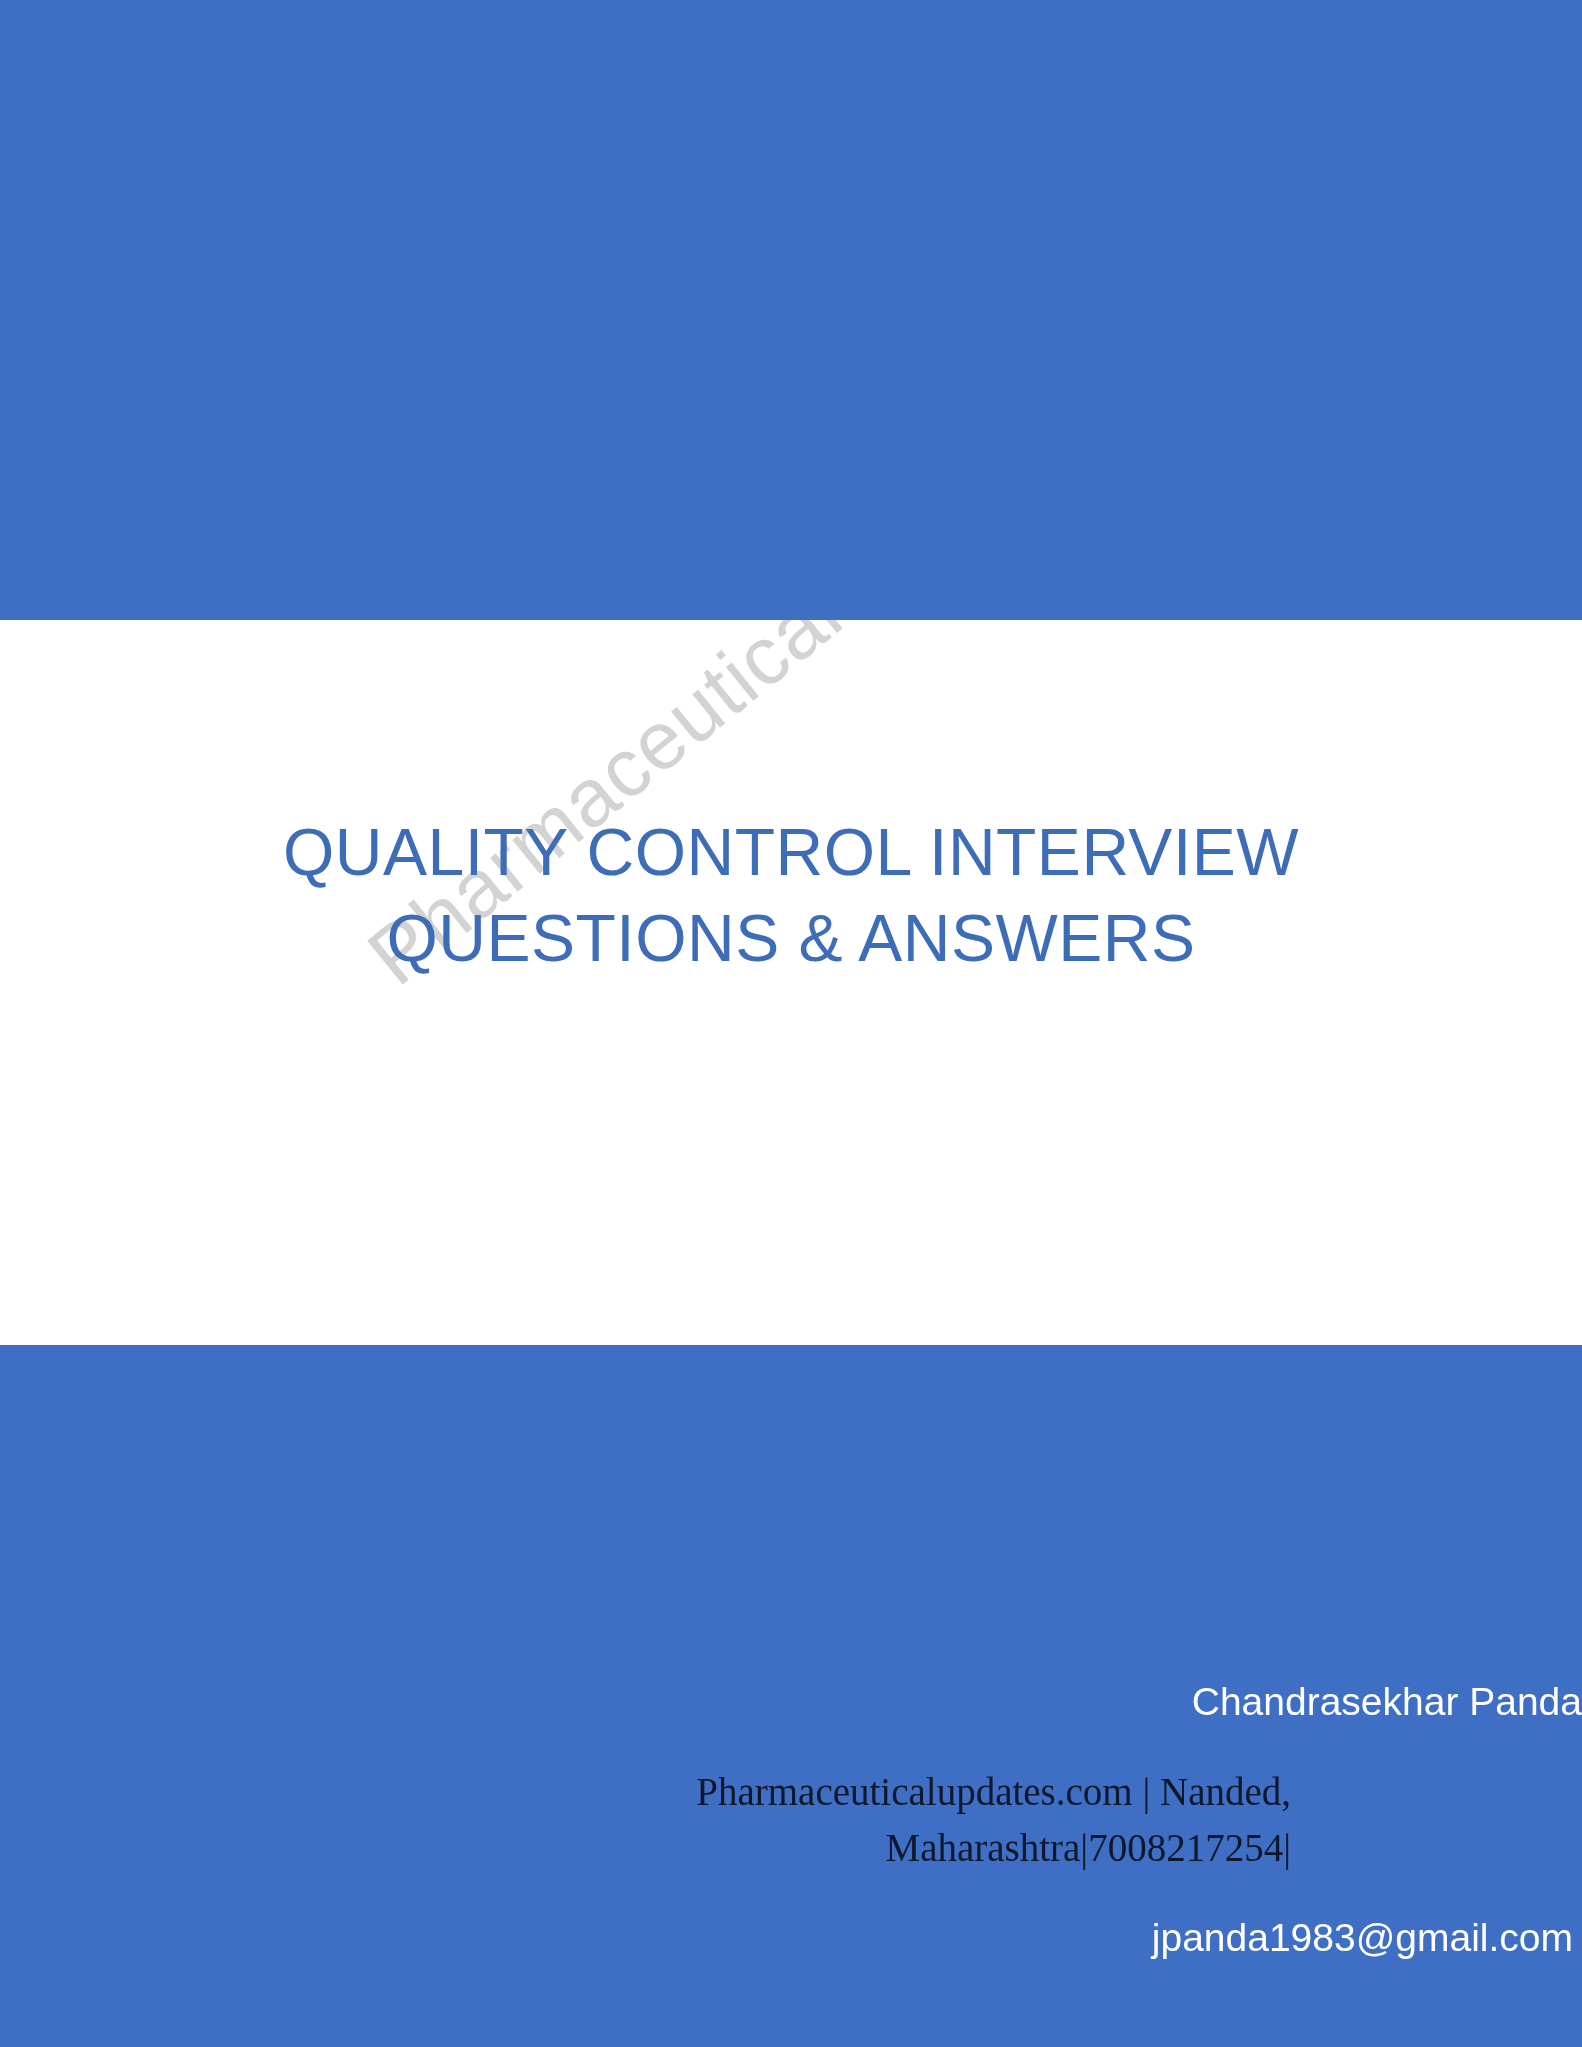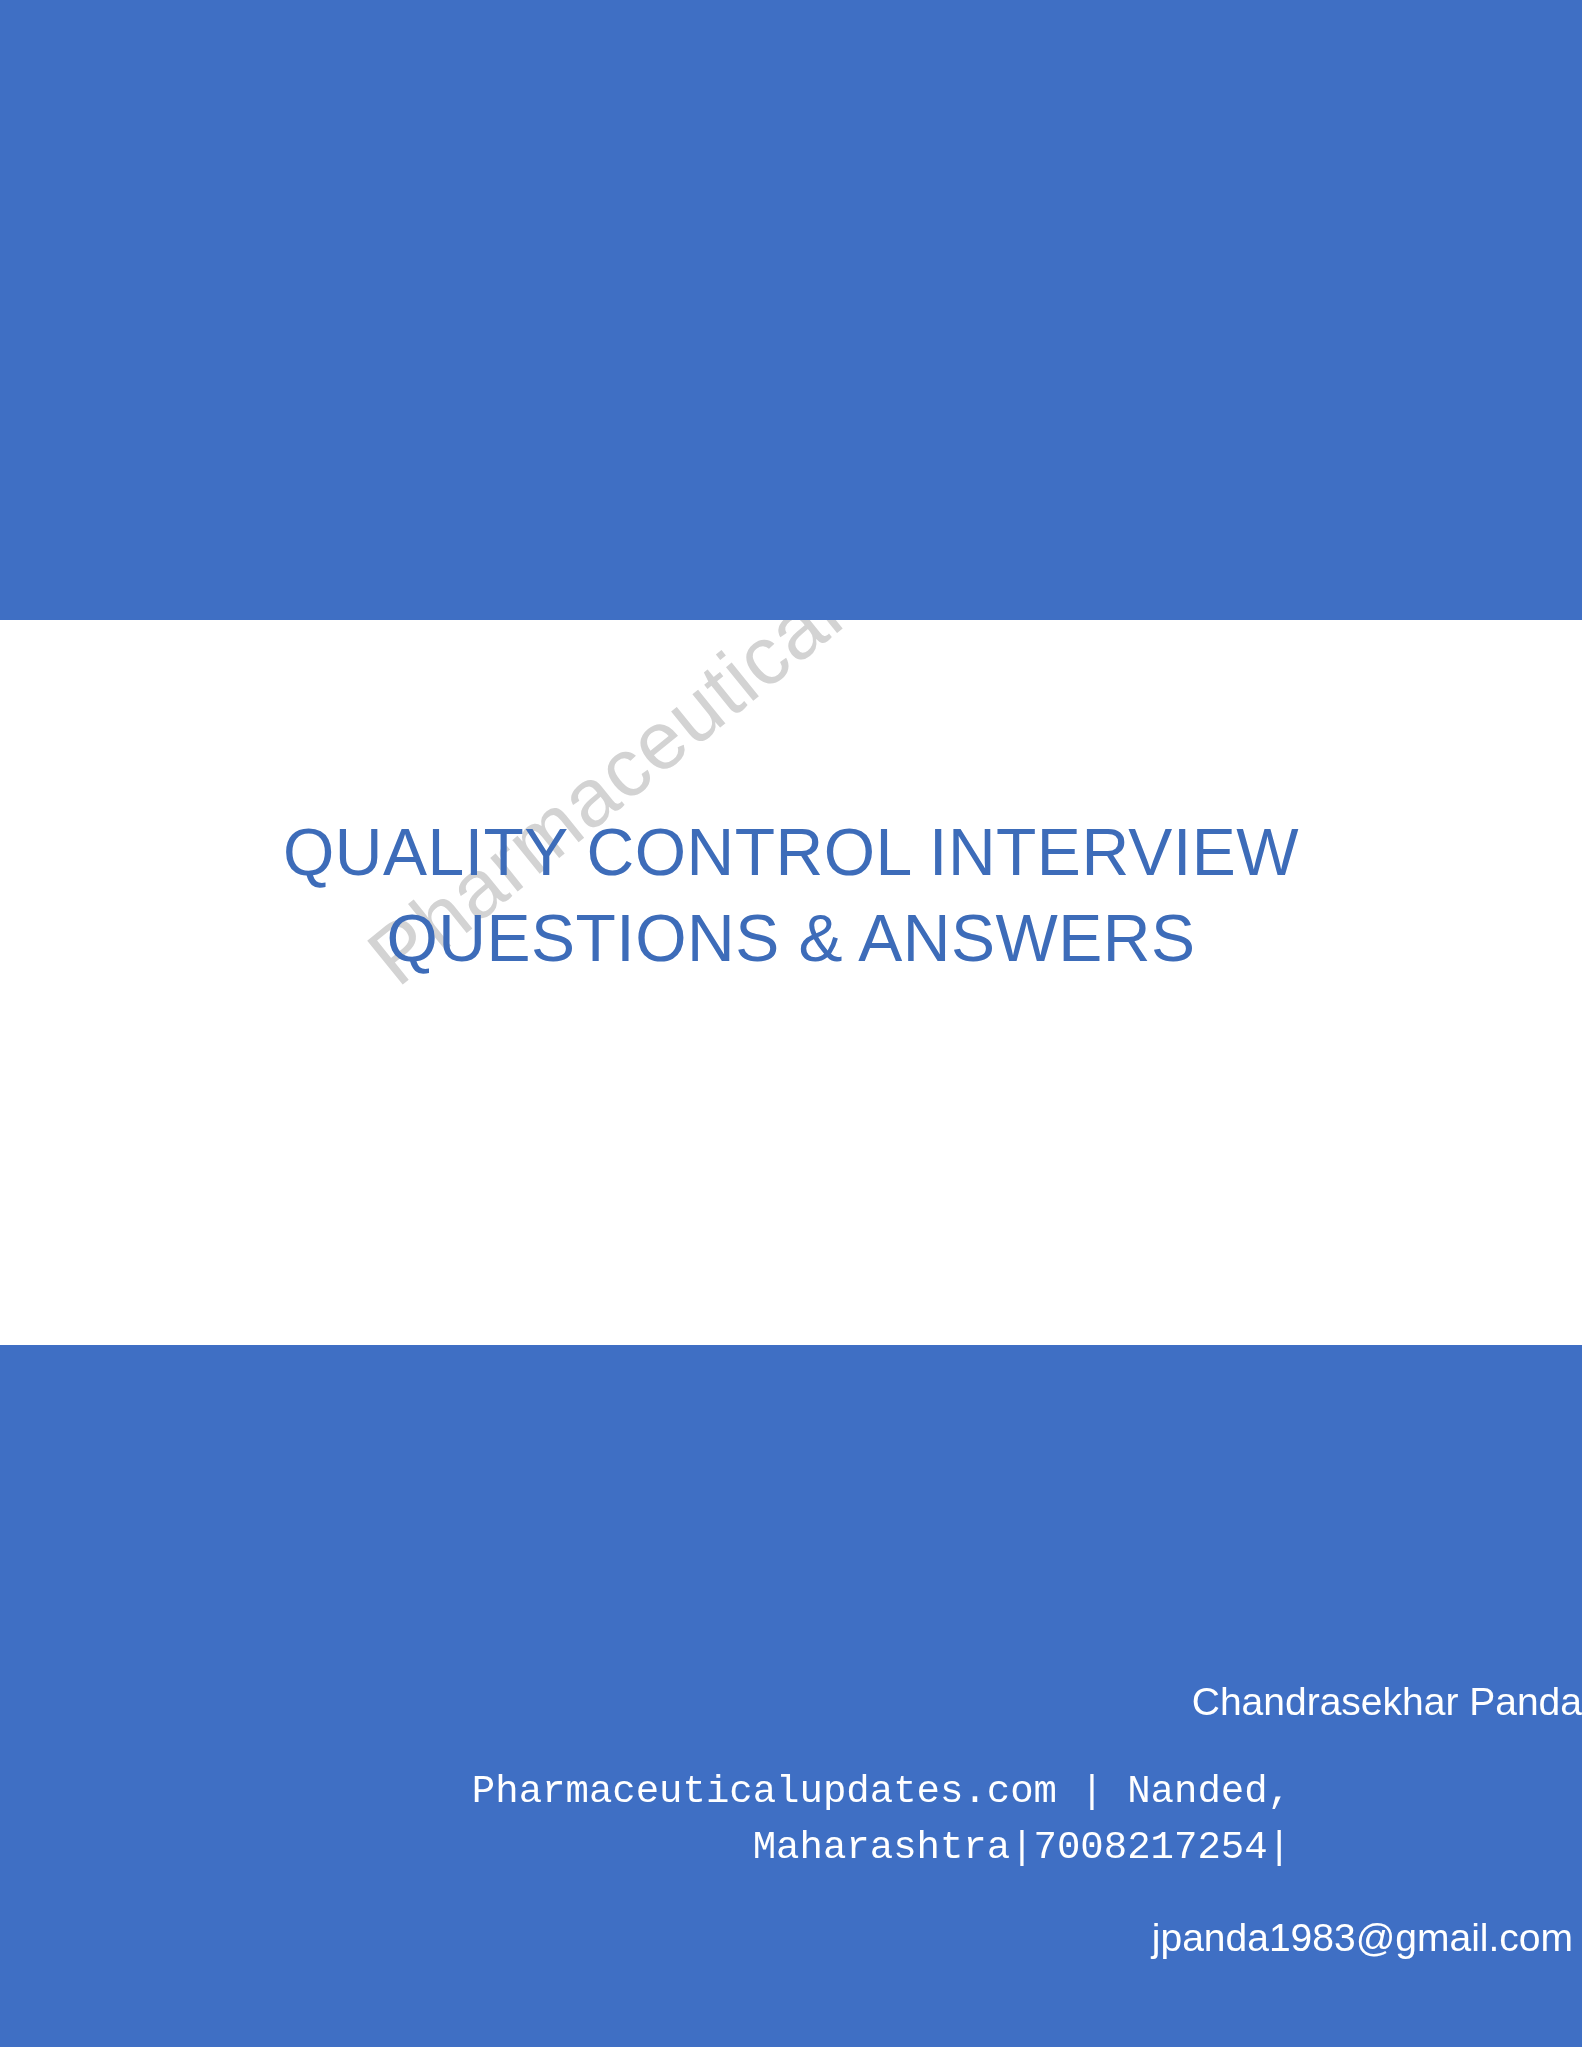--- a/index.html
+++ b/index.html
@@ -98,24 +98,24 @@
     color: #ffffff;
   }
   .author-name {
     font-family: "Liberation Sans", sans-serif;
     font-size: 39px;
     line-height: 1.4;
     color: #ffffff;
     margin: 0 0 34px 0;
   }
   .author-contact {
-    font-family: Liberation Mono, monospace;
+    font-family: Liberation Serif, serif;
     font-size: 39px;
     line-height: 1.45;
-    color: #ffffff;
+    color: #0f172a;
     margin: 12px auto 34px auto;
     width: 1000px;
   }
   .author-email {
     font-family: "Liberation Sans", sans-serif;
     font-size: 39px;
     line-height: 1.4;
     color: #ffffff;
     margin: 9px;
   }

